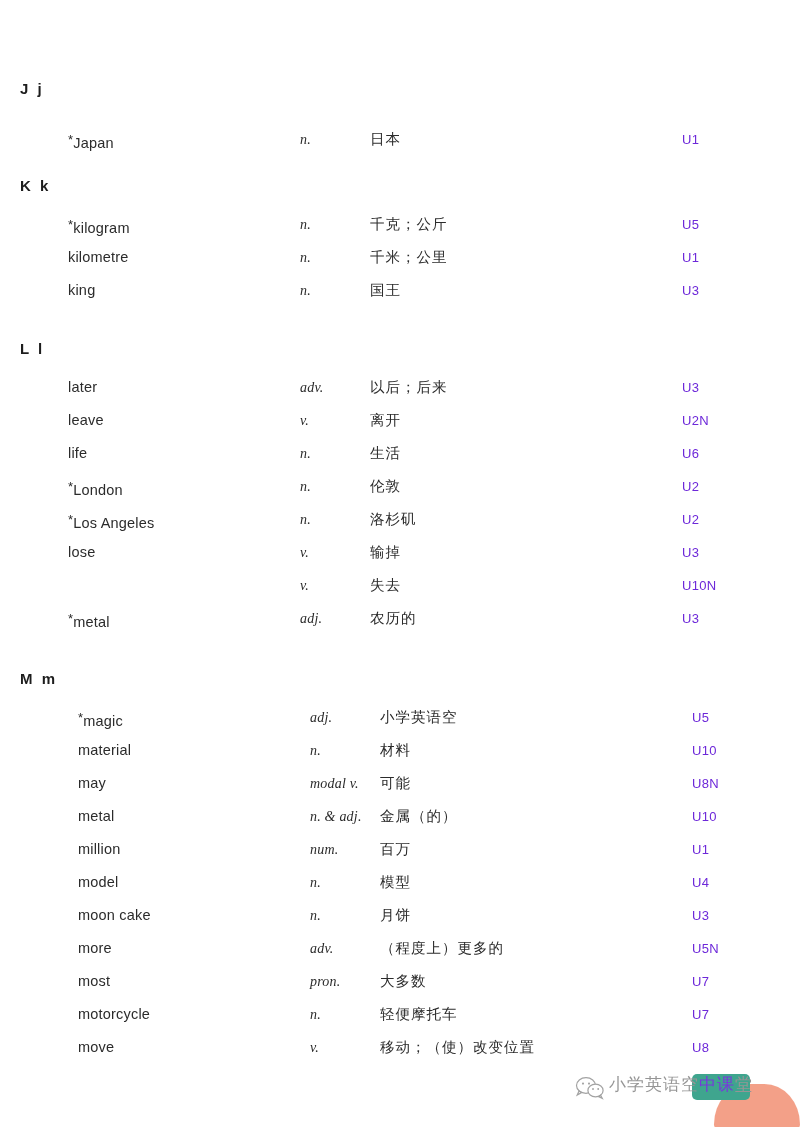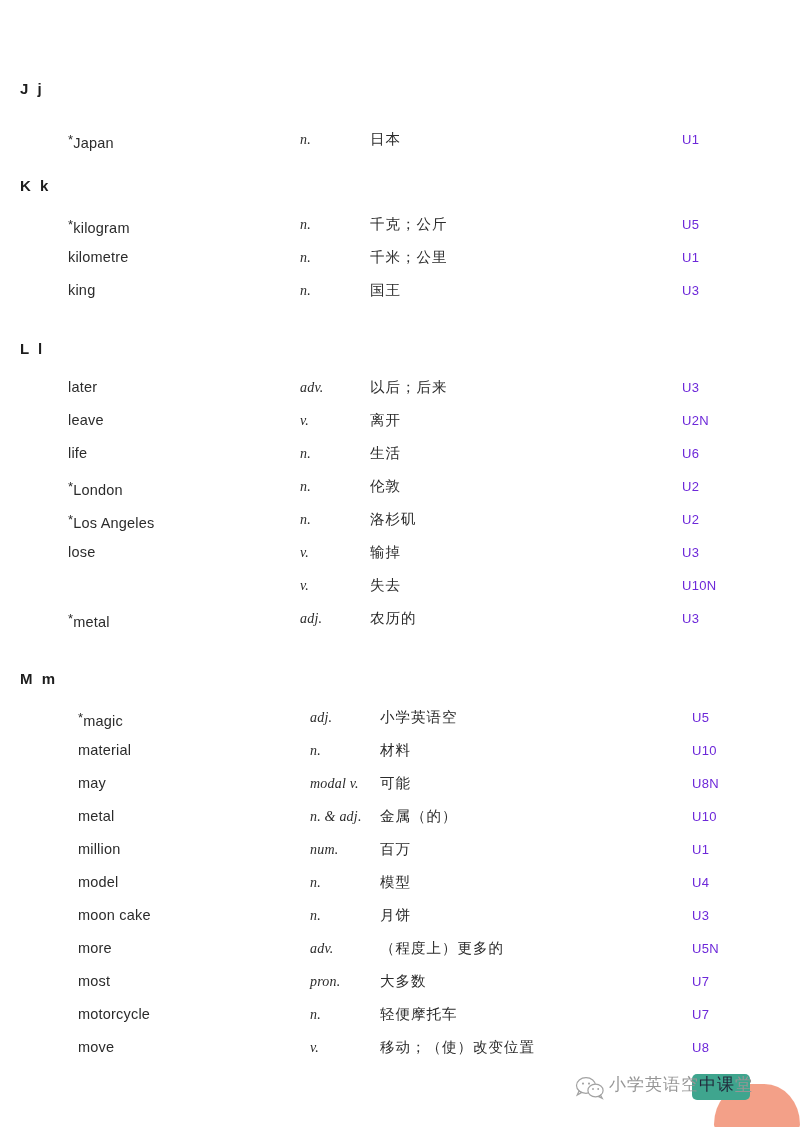--- a/index.html
+++ b/index.html
@@ -129,21 +129,21 @@
     position: absolute;
     left: 34px;
     top: 5px;
     font-family: "DejaVu Sans", "Liberation Sans", sans-serif;
     font-size: 17px;
     letter-spacing: 1px;
     color: #8d8d8d;
     white-space: nowrap;
   }
   .wm-text .on-hl {
-    color: #0f172a;
+    color: #6d28d9;
   }
 </style>
 </head>
 <body>
 
 <div class="page">
   <div id="content">
       <div style="position: absolute; left: 0px; right: 0px; top: 80px;">
         <div class="section-header">J j</div>
         <div style="margin-top: 26px;">

